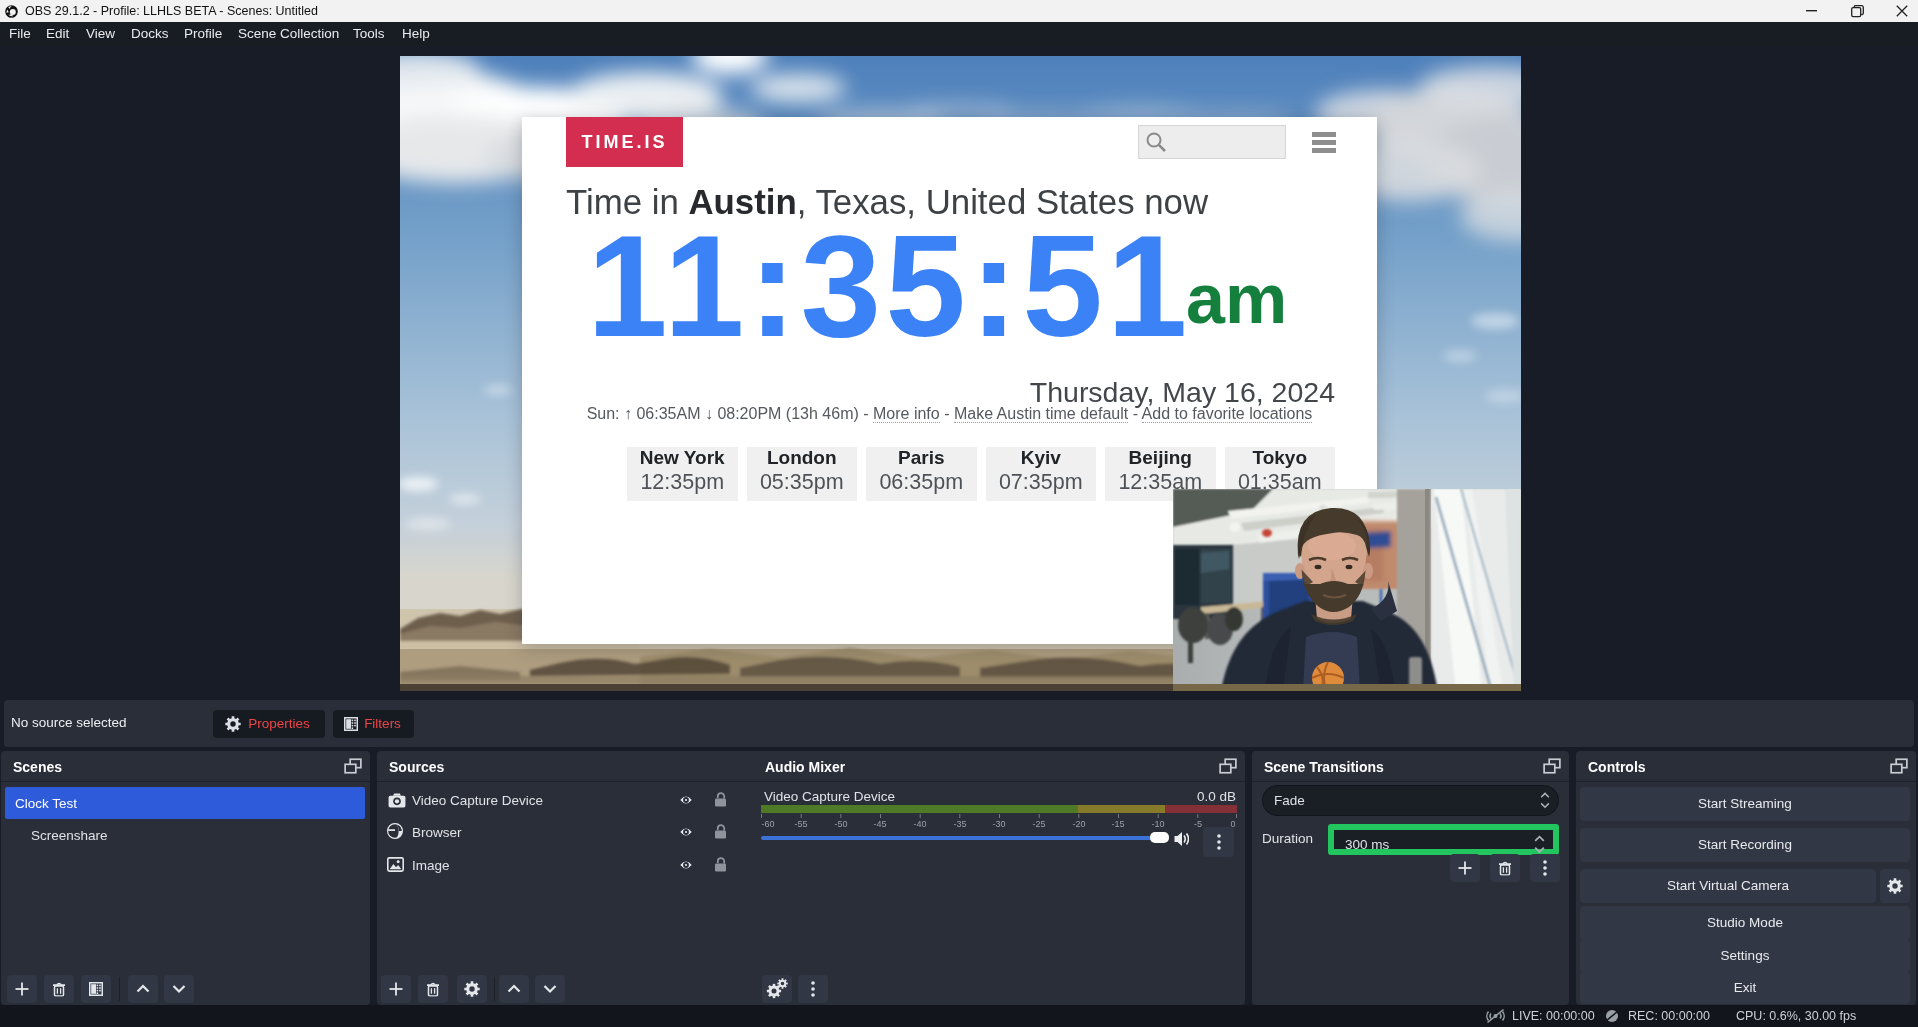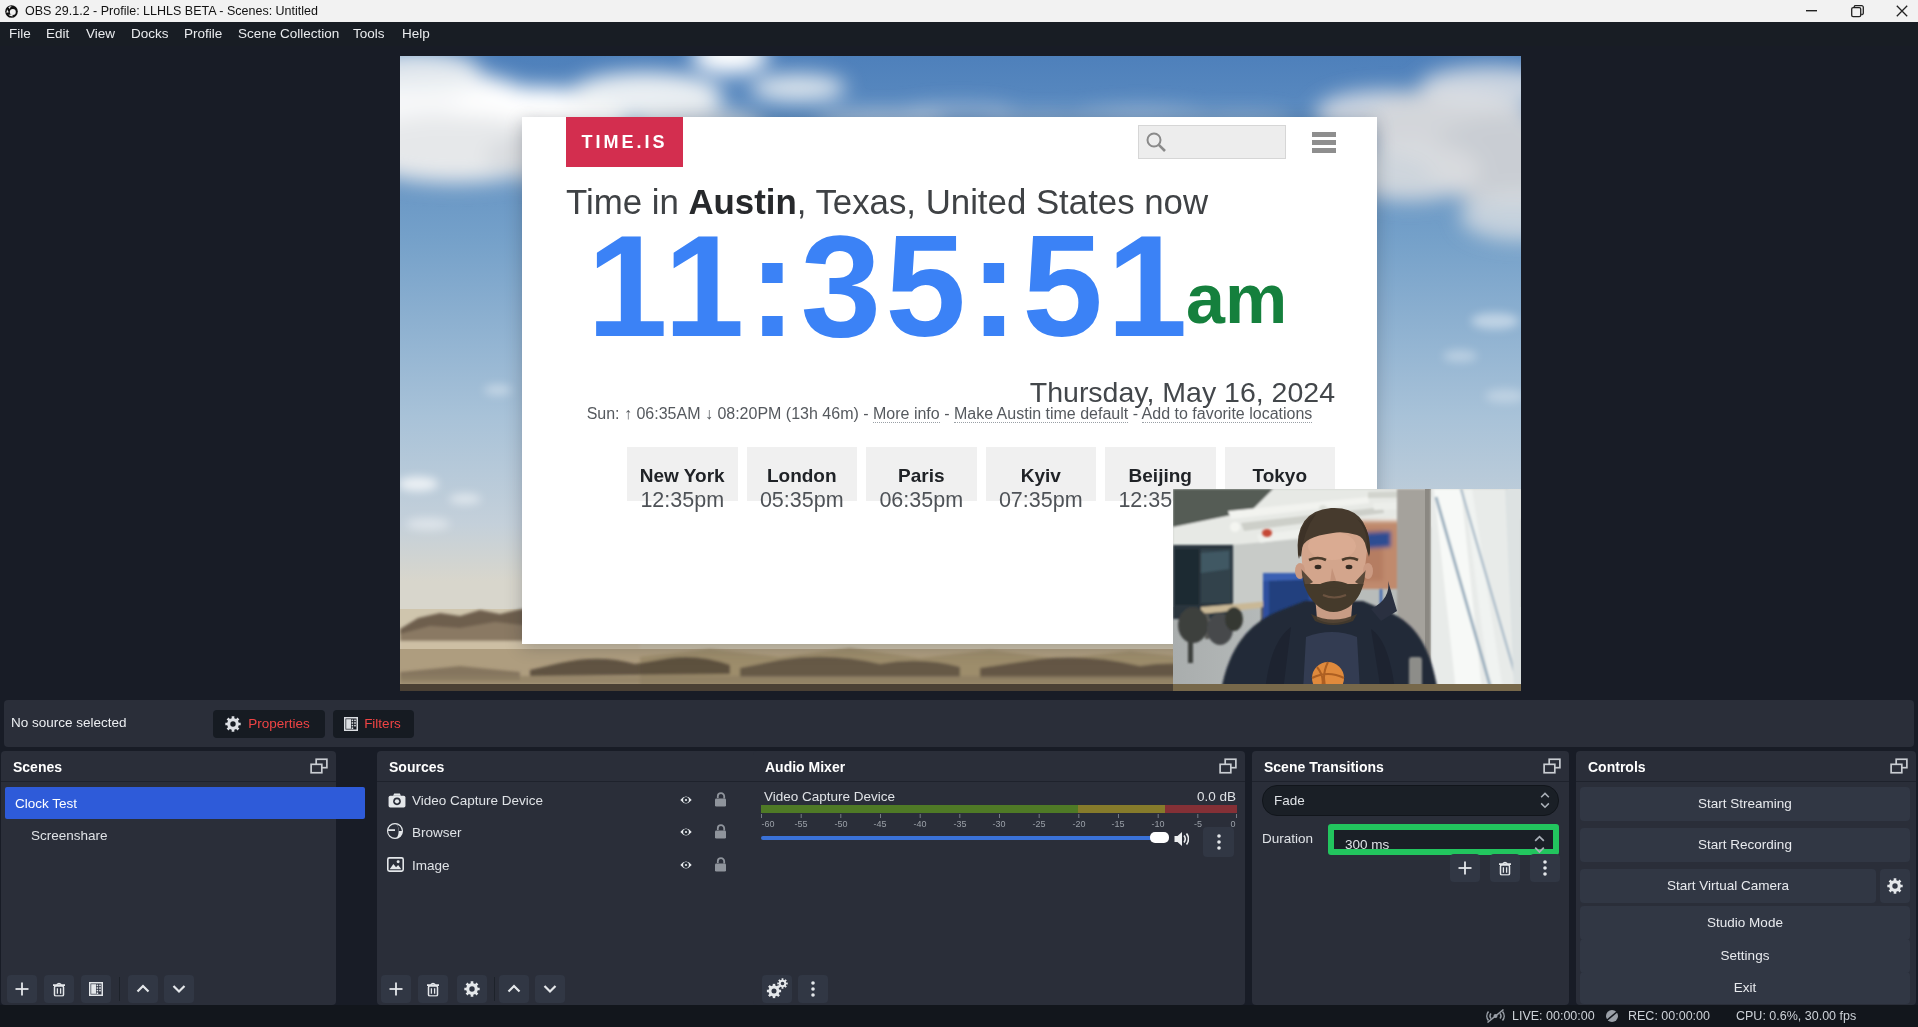--- a/index.html
+++ b/index.html
@@ -40,21 +40,21 @@
   .ibtn svg { position:absolute; left:50%; top:50%; transform:translate(-50%,-50%); }
   .srow { position:absolute; left:0; width:100%; height:31px; color:#dfe2e6; font-size:13.5px; }
   .cbtn { position:absolute; height:34px; background:#313744; border-radius:4px; color:#e8eaee;
     font-size:13.5px; line-height:34px; text-align:center; }
   
   #statusbar { position:absolute; left:0; top:1005px; width:1918px; height:22px;
     background:#12161c; color:#ccd1d7; font-size:12.5px; }
   #statusbar span { position:absolute; top:4px; }
   .dotl { border-bottom:1px dotted #9aa0a6; }
   .citybox { position:absolute; top:330px; width:110.5px; height:54px; background:#f0f0f0; text-align:center; }
-  .cname { font-size:19px; font-weight:bold; color:#202327; margin-top:18px; }
+  .cname { font-size:19px; font-weight:bold; color:#202327; margin-top:0; }
   .ctime { font-size:21.5px; color:#4e5257; margin-top:1px; }
 </style>
 </head>
 <body>
 <svg width="0" height="0" style="position:absolute">
 <defs>
   <path id="geardef" fill="currentColor" d="M6.66 0.32 L9.34 0.32 L9.29 2.24 L11.16 3.02 L12.49 1.62 L14.38 3.51 L12.98 4.84 L13.76 6.71 L15.68 6.66 L15.68 9.34 L13.76 9.29 L12.98 11.16 L14.38 12.49 L12.49 14.38 L11.16 12.98 L9.29 13.76 L9.34 15.68 L6.66 15.68 L6.71 13.76 L4.84 12.98 L3.51 14.38 L1.62 12.49 L3.02 11.16 L2.24 9.29 L0.32 9.34 L0.32 6.66 L2.24 6.71 L3.02 4.84 L1.62 3.51 L3.51 1.62 L4.84 3.02 L6.71 2.24 Z M10.7 8.0 A2.7 2.7 0 1 0 5.3 8.0 A2.7 2.7 0 1 0 10.7 8.0 Z"></path>
   <path id="gearsm" fill="currentColor" d="M5.00 0.29 L7.00 0.29 L6.94 1.80 L8.30 2.37 L9.34 1.25 L10.75 2.66 L9.63 3.70 L10.20 5.06 L11.71 5.00 L11.71 7.00 L10.20 6.94 L9.63 8.30 L10.75 9.34 L9.34 10.75 L8.30 9.63 L6.94 10.20 L7.00 11.71 L5.00 11.71 L5.06 10.20 L3.70 9.63 L2.66 10.75 L1.25 9.34 L2.37 8.30 L1.80 6.94 L0.29 7.00 L0.29 5.00 L1.80 5.06 L2.37 3.70 L1.25 2.66 L2.66 1.25 L3.70 2.37 L5.06 1.80 Z M8.0 6.0 A2.0 2.0 0 1 0 4.0 6.0 A2.0 2.0 0 1 0 8.0 6.0 Z"></path>
   <g id="trashdef">
     <rect x="2.5" y="4.5" width="9" height="10" rx="1.2" fill="none" stroke="currentColor" stroke-width="1.5"></rect>
@@ -394,21 +394,21 @@
         </svg>
       <span style="margin-left:20px">Properties</span>
     </div>
     <div class="tbtn" id="filtbtn" style="left:329px;width:81px">
       <svg style="position:absolute;left:11px;top:7px" width="14" height="14" viewBox="0 0 14 14" color="#dcdfe3">
           <use href="#filtdef"></use>
         </svg>
       <span style="margin-left:18px">Filters</span>
     </div>
   </div>
-  <div class="panel" id="p-scenes" style="left:1px;width:335px">
+  <div class="panel" id="p-scenes" style="left:1px;width:369px">
     <div class="phead">Scenes</div>
     <svg class="popico" style="right:8px" viewBox="0 0 16 14">
         <g color="#c9cdd2">
           <use href="#popout"></use>
         </g>
       </svg>
     <div class="psep"></div>
     <div class="srow" style="top:36px;height:32px;background:#2e5bd9;color:#fff;left:4px;width:360px;border-radius:2px">
       <span style="position:absolute;left:10px;top:9px">Clock Test</span>
     </div>

